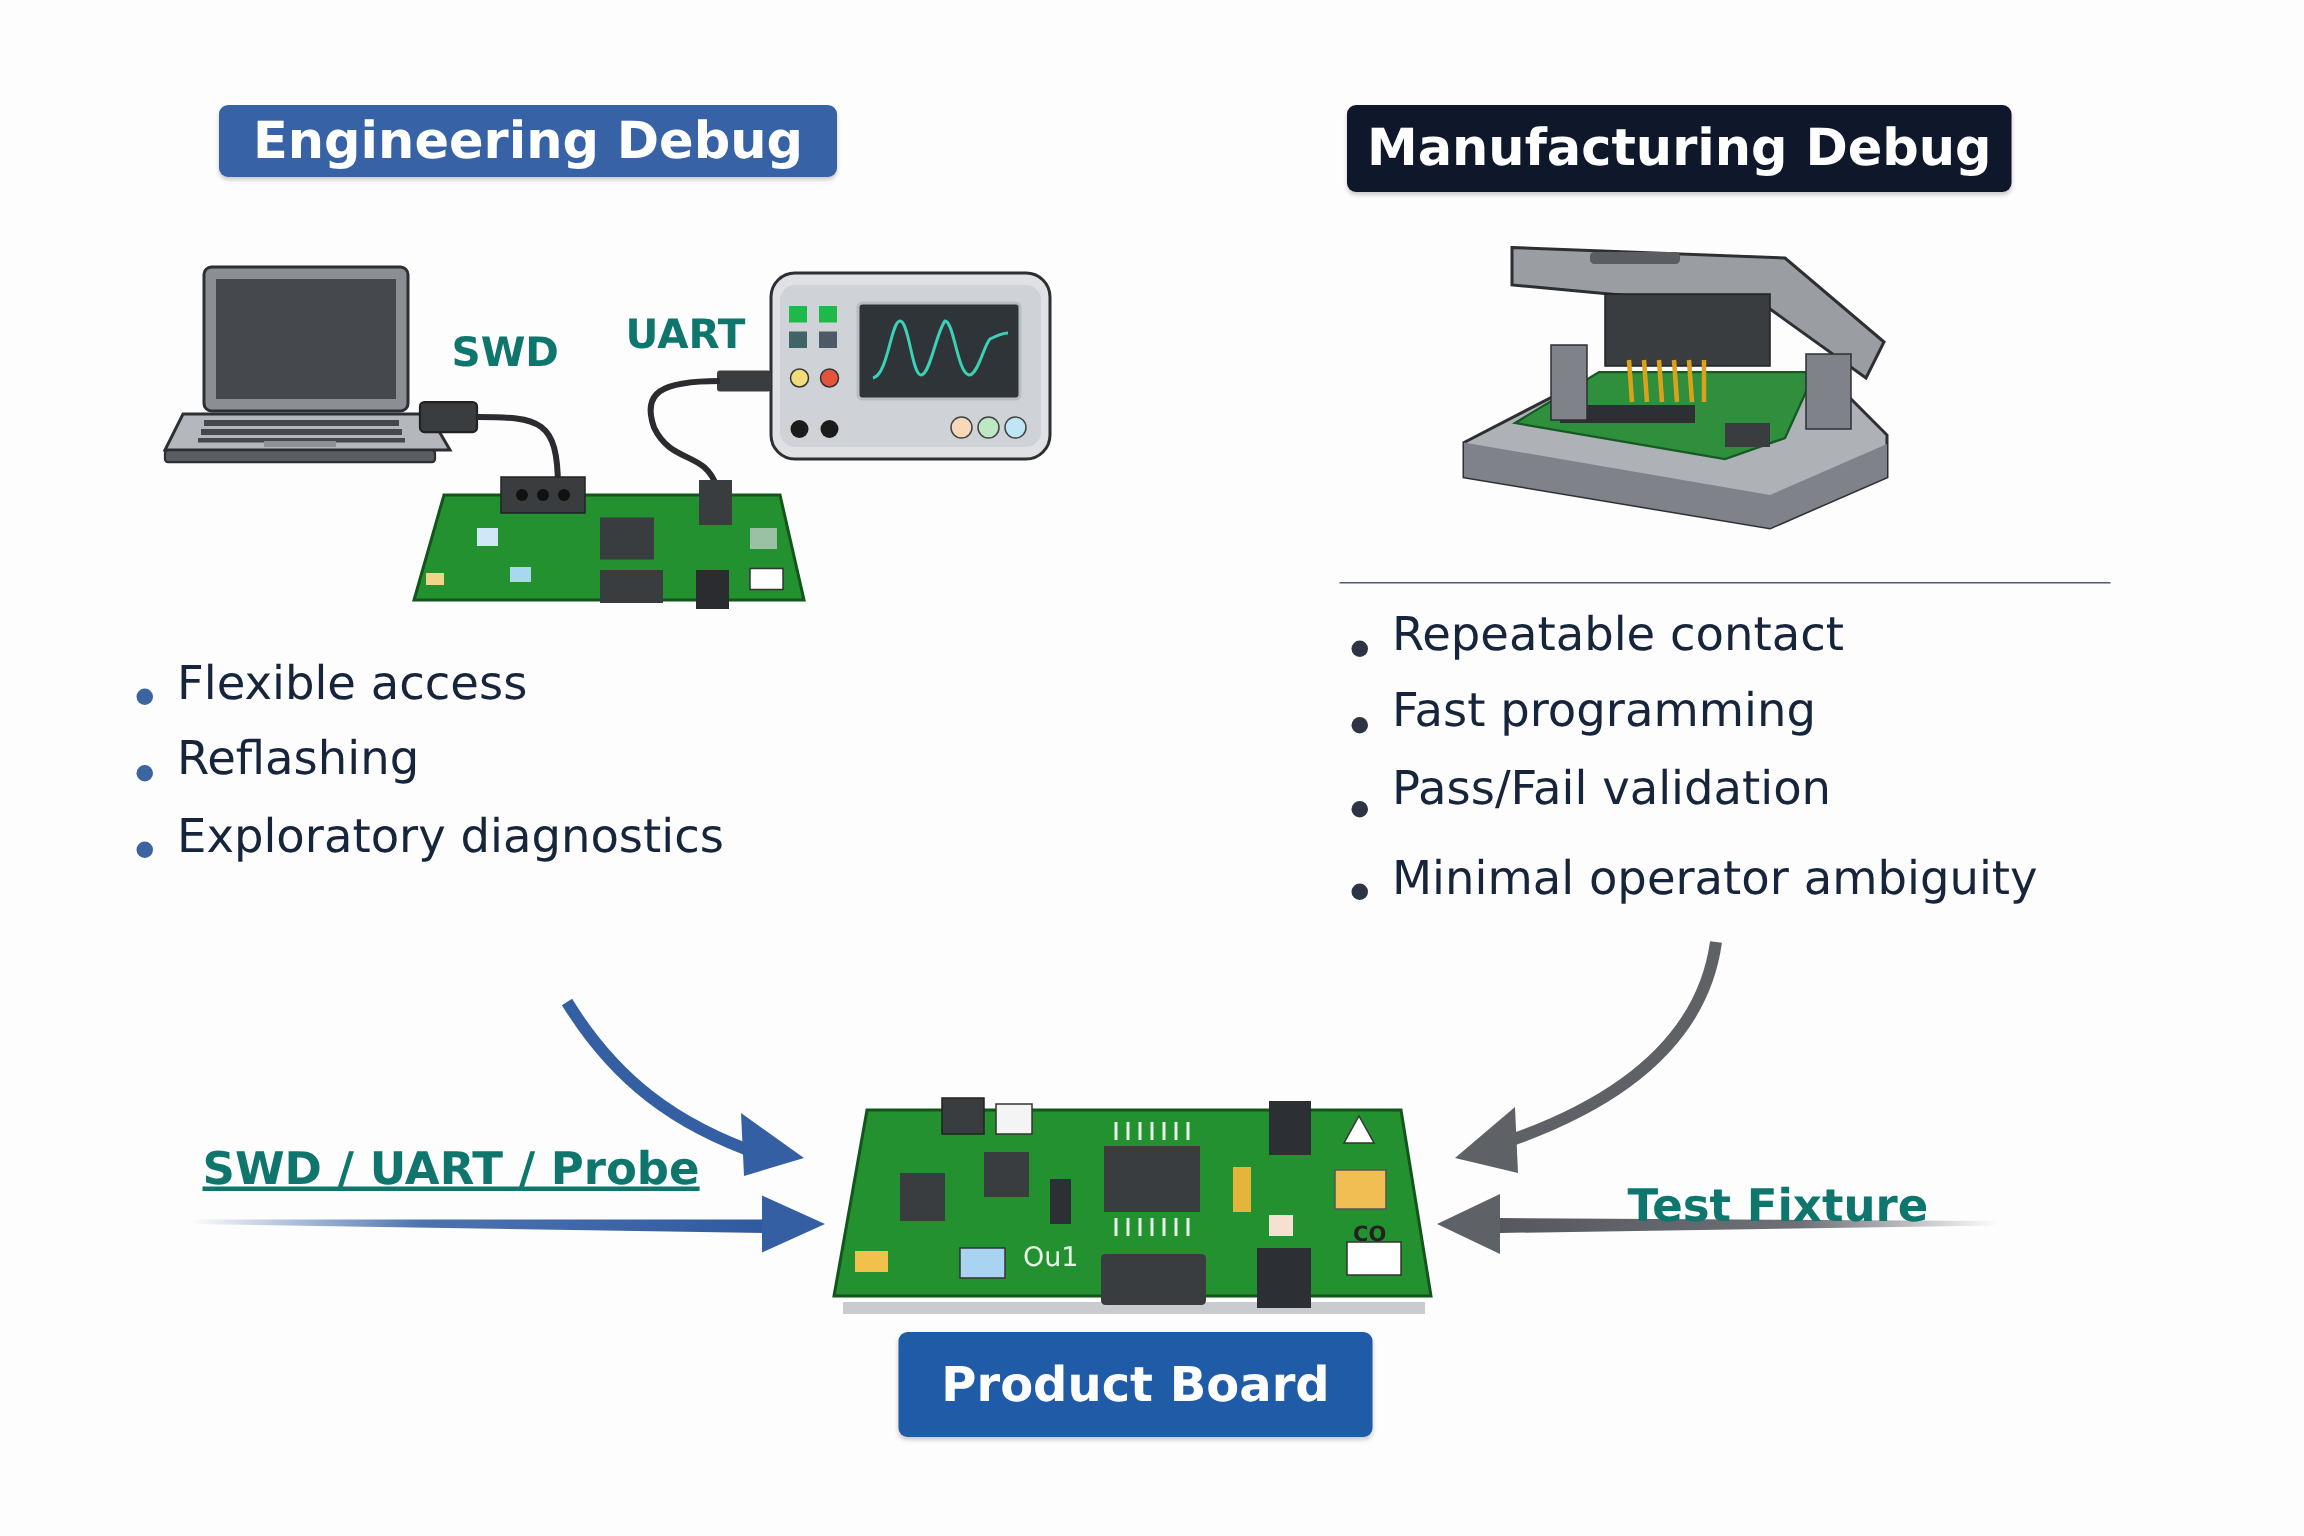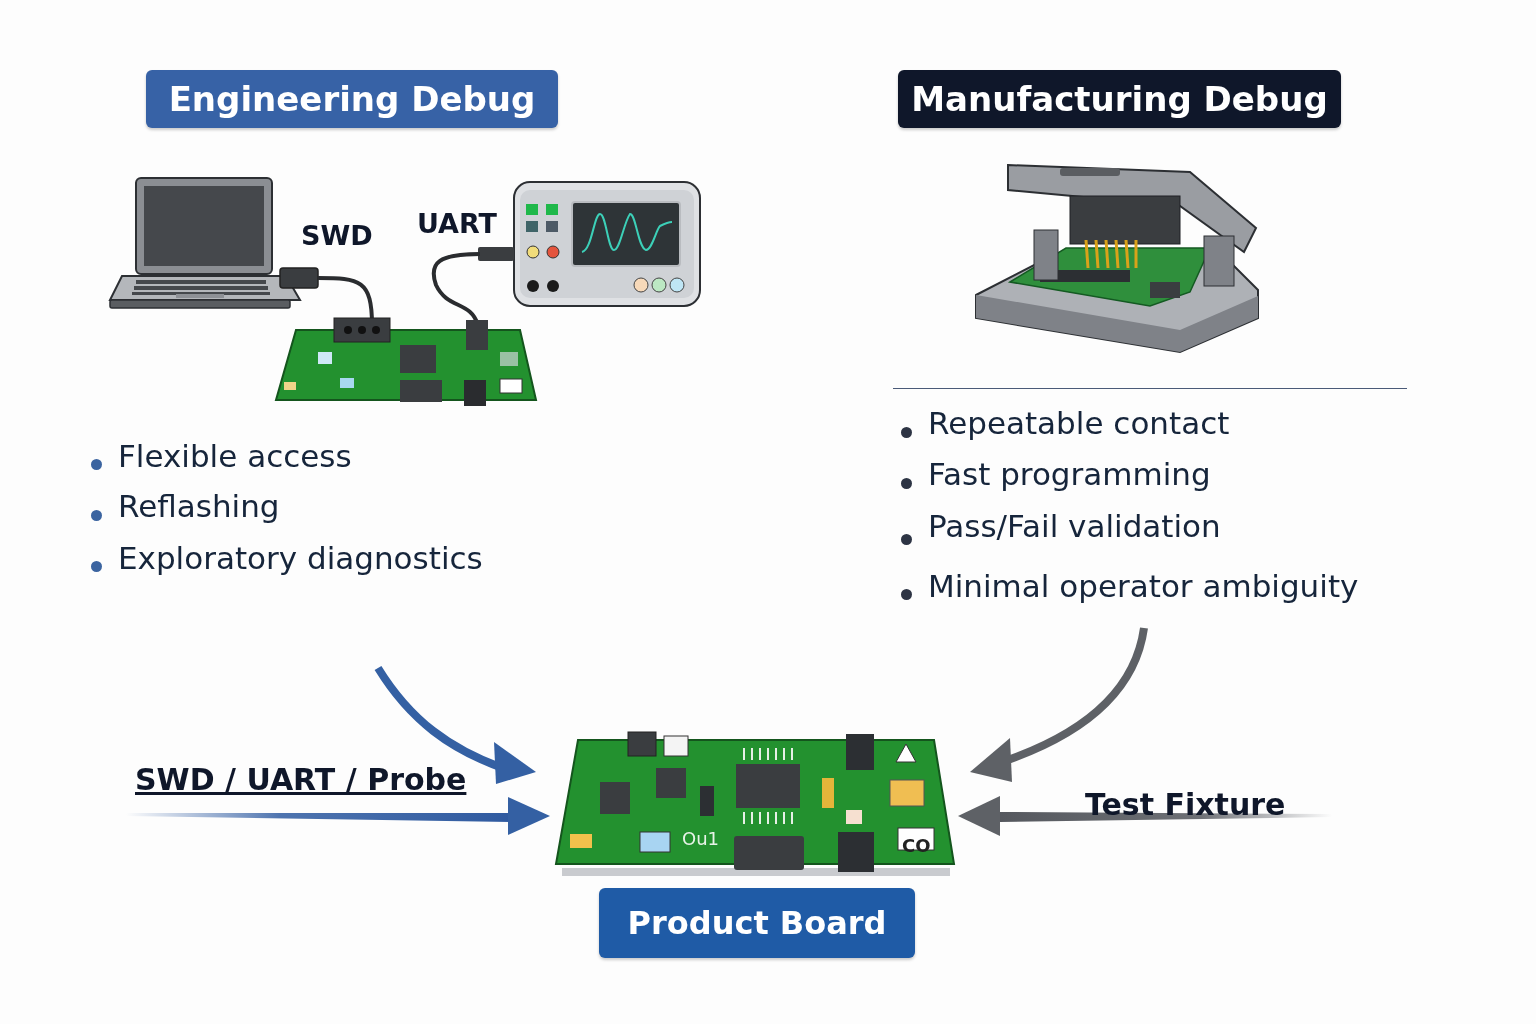--- a/index.html
+++ b/index.html
@@ -1,22 +1,22 @@
 <!DOCTYPE html>
 <html><head>
 <meta charset="utf-8">
 <style>
   html,body{margin:0;padding:0;}
   body{width:1536px;height:1024px;background:#fdfdfd;position:relative;overflow:hidden;font-family:"DejaVu Sans","Liberation Sans",sans-serif;color:#1a2638;}
   .abs{position:absolute;}
   .header{position:absolute;border-radius:6px;color:#fff;font-weight:bold;font-size:34px;display:flex;align-items:center;justify-content:center;box-shadow:0 2px 3px rgba(0,0,0,.2);}
-  .hdr-eng{left:146px;top:70px;width:412px;height:58px;background:#3762a6;}
+  .hdr-eng{left:146px;top:70px;width:412px;height:48px;background:#3762a6;}
   .hdr-mfg{left:898px;top:70px;width:443px;height:58px;background:#0f172a;}
   .hdr-prod{left:599px;top:888px;width:316px;height:70px;background:#1f5ba6;font-size:32px;}
-  .lbl{position:absolute;font-weight:bold;color:#0f172a;}
+  .lbl{position:absolute;font-weight:bold;color:#0f766e;}
   ul.bullets{position:absolute;list-style:none;margin:0;padding:0;}
   ul.bullets li{position:relative;padding-left:30px;font-size:31px;color:#16253b;}
   ul.bullets li::before{content:"";position:absolute;left:3px;top:50%;width:11px;height:11px;border-radius:50%;margin-top:-4px;}
   .bl-eng li::before{background:#3b64a0;}
   .bl-mfg li::before{background:#2d3444;}
   .divider{position:absolute;left:893px;top:388px;width:514px;height:1px;background:#4a5a78;}
   svg{position:absolute;left:0;top:0;}
 </style>
 </head>
 <body>
@@ -164,21 +164,21 @@
     <rect x="570" y="834" width="22" height="14" fill="#f2c14c"></rect>
     <rect x="640" y="832" width="30" height="20" fill="#a8d4f2" stroke="#333"></rect>
     <rect x="700" y="786" width="14" height="30" fill="#2c2f33"></rect>
     <rect x="898" y="828" width="36" height="22" fill="#fff" stroke="#333"></rect>
   </g>
 </svg>
 
 <div class="lbl" style="left:301px;top:220px;font-size:27px;">SWD</div>
 <div class="lbl" style="left:417px;top:208px;font-size:27px;">UART</div>
 <div class="abs" style="left:682px;top:828px;font-size:18px;color:#e8f3e8;">Ou1</div>
-<div class="abs" style="left:902px;top:835px;font-size:18px;font-weight:bold;color:#222;">CO</div>
+<div class="abs" style="left:902px;top:815px;font-size:14px;font-weight:bold;color:#222;">CO</div>
 
 <div class="divider"></div>
 
 <ul class="bullets bl-eng" style="left:88px;top:438px;">
   <li style="height:50px;">Flexible access</li>
   <li style="height:52px;">Reflashing</li>
   <li style="height:50px;">Exploratory diagnostics</li>
 </ul>
 <ul class="bullets bl-mfg" style="left:898px;top:405px;">
   <li style="height:51px;">Repeatable contact</li>

